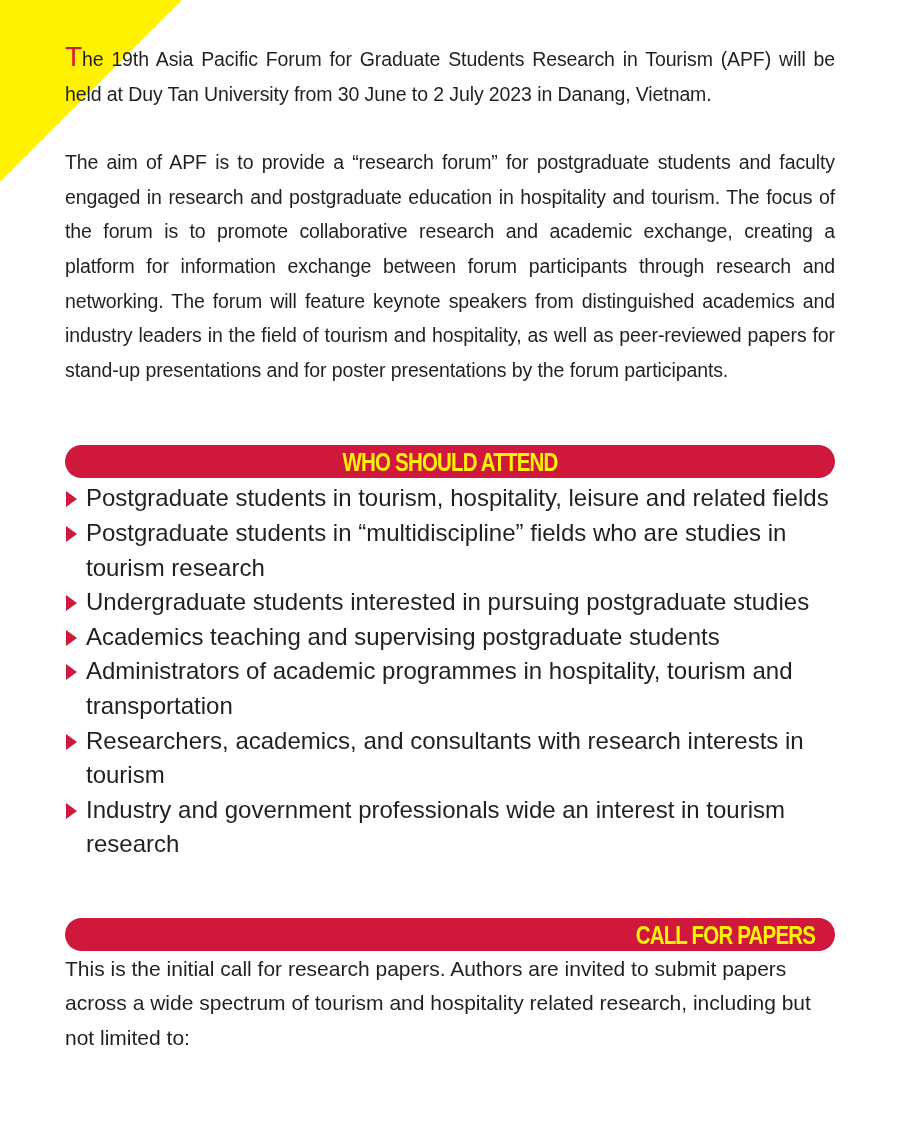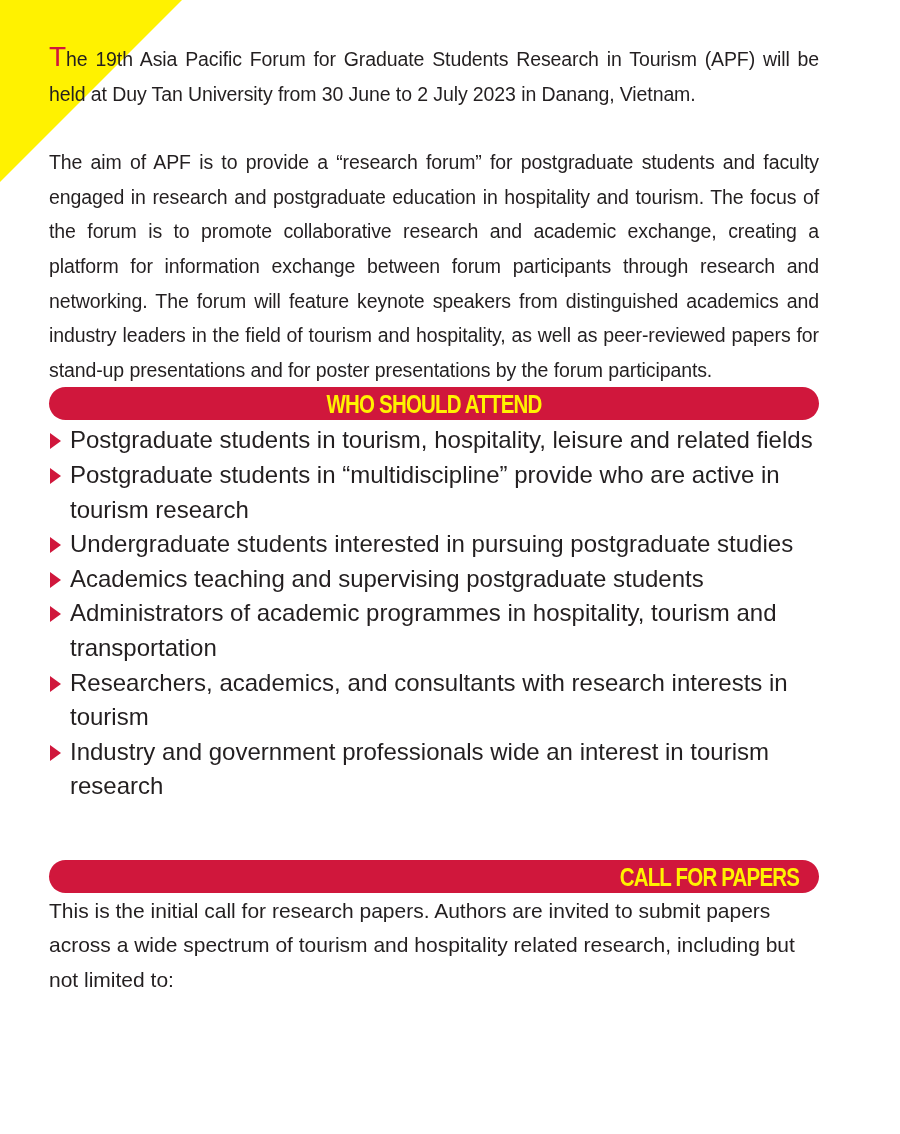--- a/index.html
+++ b/index.html
@@ -1,27 +1,27 @@
 <!DOCTYPE html>
 <html><head>
 <meta charset="utf-8">
 <style>
   html,body{margin:0;padding:0;}
   body{width:900px;height:1134px;position:relative;overflow:hidden;background:#fff;
        font-family:"Liberation Sans",sans-serif;color:#231f20;}
   .corner{position:absolute;left:0;top:0;width:182px;height:182px;}
-  .content{position:absolute;left:49px;top:40px;width:770px;}
+  .content{position:absolute;left:65px;top:40px;width:770px;}
   .para{font-size:19.5px;line-height:34.6px;text-align:justify;margin:0;letter-spacing:-0.1px;}
   .dropcap{color:#d0173c;font-size:28px;}
   .p2{margin-top:34px;}
   .banner{height:33px;border-radius:17px;background:#d0173c;color:#fff200;
           font-family:"Liberation Sans",sans-serif;font-weight:bold;font-size:25px;
           text-align:center;line-height:34px;letter-spacing:-1px;transform-origin:center;}
   .banner span{display:inline-block;transform:scaleX(0.82);}
-  .b1{}
+  .b1{margin-top:58px;}
   .b2{margin-top:56px;text-align:right;}
   ul.attend{list-style:none;margin:3px 0 0 0;padding:0;}
   ul.attend li{position:relative;padding-left:21px;font-size:24px;line-height:34.6px;}
   .bullet{position:absolute;left:1px;top:10px;width:0;height:0;
           border-top:8px solid transparent;border-bottom:8px solid transparent;border-left:11px solid #d0173c;}
   .cfp{font-size:21px;line-height:34.6px;margin:1px 0 0 0;}
 </style>
 </head>
 <body>
 
@@ -29,21 +29,21 @@
   <polygon points="0,0 182,0 0,182" fill="#fff200"></polygon>
 </svg>
 
 <div class="content">
   <p class="para"><span class="dropcap">T</span><span>he 19th Asia Pacific Forum for Graduate Students Research in Tourism (APF) will be held at Duy Tan University from 30 June to 2 July 2023 in Danang, Vietnam.</span></p>
   <p class="para p2">The aim of APF is to provide a “research forum” for postgraduate students and faculty engaged in research and postgraduate education in hospitality and tourism. The focus of the forum is to promote collaborative research and academic exchange, creating a platform for information exchange between forum participants through research and networking. The forum will feature keynote speakers from distinguished academics and industry leaders in the field of tourism and hospitality, as well as peer-reviewed papers for stand-up presentations and for poster presentations by the forum participants.</p>
 
   <div class="banner b1"><span>WHO SHOULD ATTEND</span></div>
   <ul class="attend">
     <li><span class="bullet"></span><span>Postgraduate students in tourism, hospitality, leisure and related fields</span></li>
-    <li><span class="bullet"></span><span>Postgraduate students in “multidiscipline” provide who are active in tourism research</span></li>
+    <li><span class="bullet"></span><span>Postgraduate students in “multidiscipline” fields who are studies in tourism research</span></li>
     <li><span class="bullet"></span><span>Undergraduate students interested in pursuing postgraduate studies</span></li>
     <li><span class="bullet"></span><span>Academics teaching and supervising postgraduate students</span></li>
     <li><span class="bullet"></span><span>Administrators of academic programmes in hospitality, tourism and transportation</span></li>
     <li><span class="bullet"></span><span>Researchers, academics, and consultants with research interests in tourism</span></li>
     <li><span class="bullet"></span><span>Industry and government professionals wide an interest in tourism research</span></li>
   </ul>
 
   <div class="banner b2"><span>CALL FOR PAPERS</span></div>
   <p class="cfp">This is the initial call for research papers. Authors are invited to submit papers across a wide spectrum of tourism and hospitality related research, including but not limited to:</p>
 </div>

